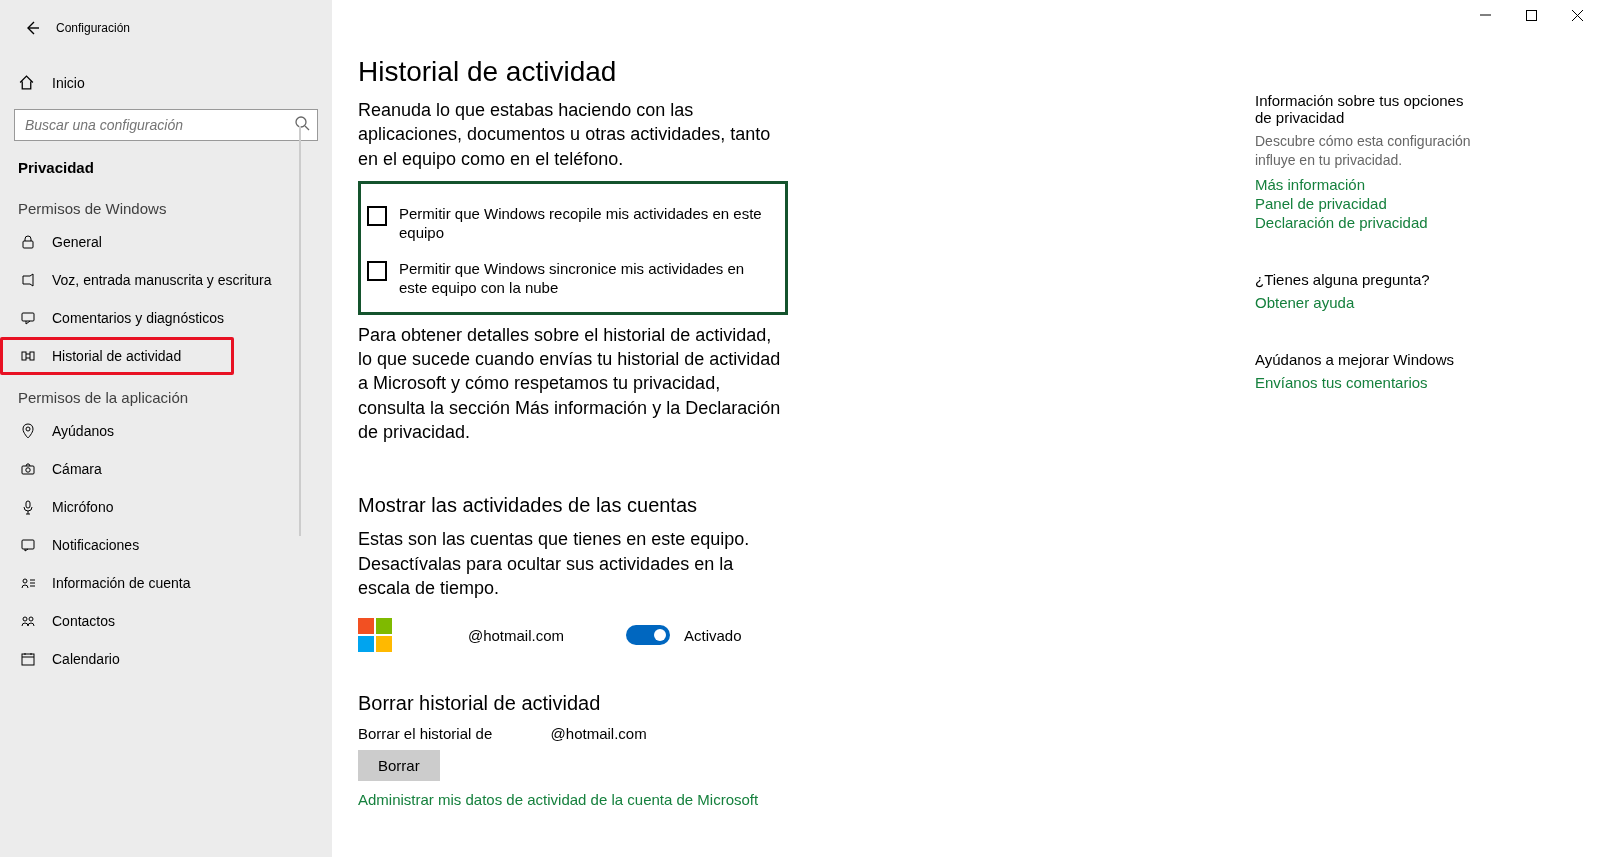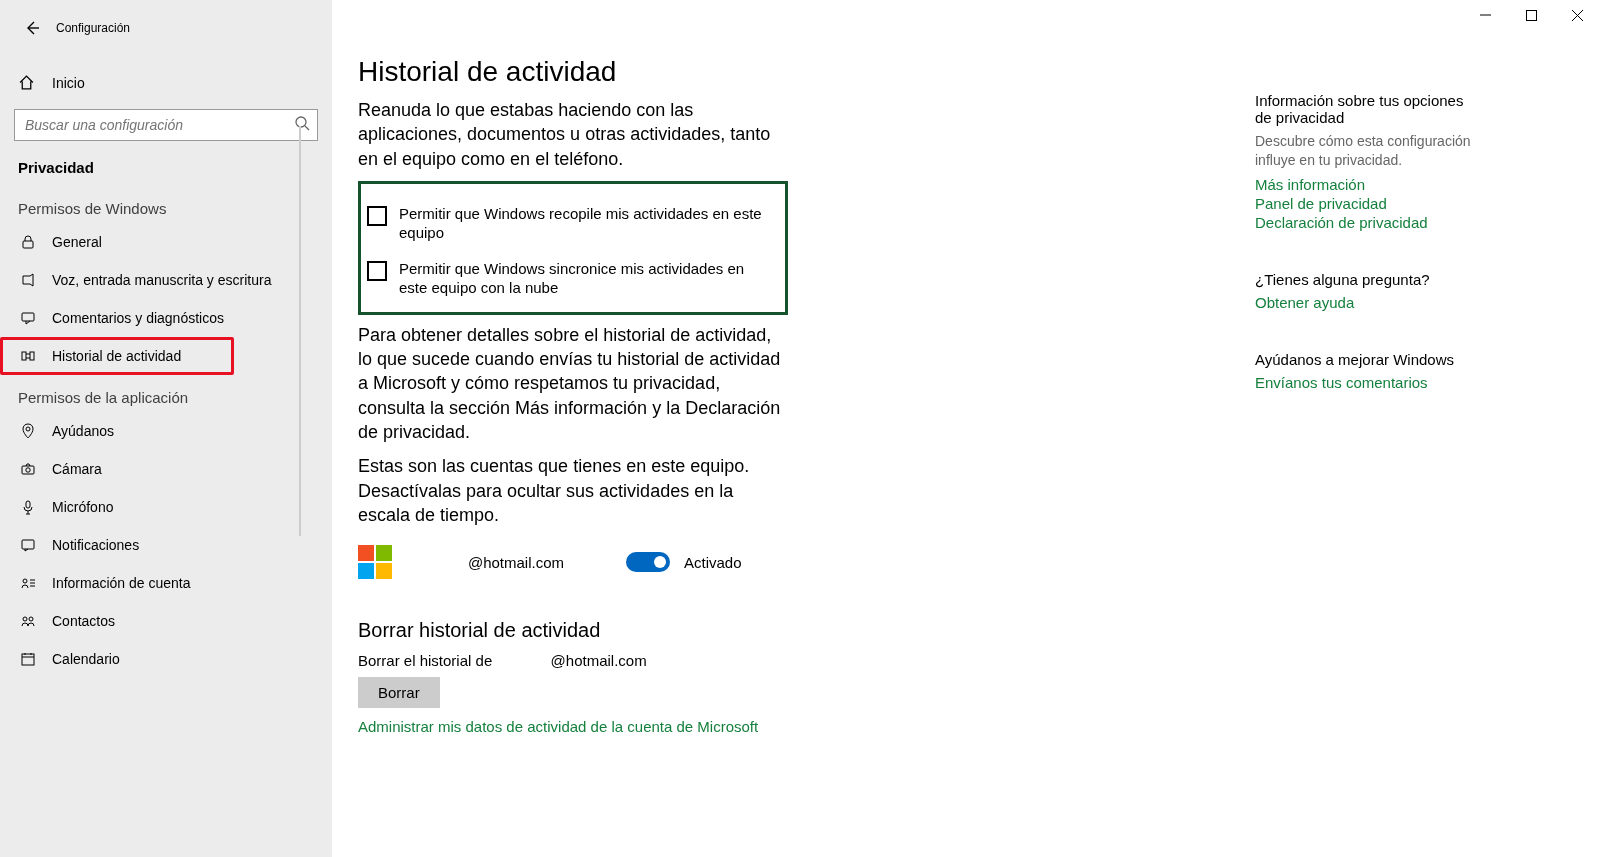--- a/index.html
+++ b/index.html
@@ -233,20 +233,21 @@
           <span class="checkbox-label">Permitir que Windows recopile mis actividades en este equipo</span>
         </div>
         <div class="checkbox-row">
           <div class="checkbox-box"></div>
           <span class="checkbox-label">Permitir que Windows sincronice mis actividades en este equipo con la nube</span>
         </div>
       </div>
 
       <p class="desc">Para obtener detalles sobre el historial de actividad, lo que sucede cuando envías tu historial de actividad a Microsoft y cómo respetamos tu privacidad, consulta la sección Más información y la Declaración de privacidad.</p>
 
+      <h2 class="subheading">Mostrar las actividades de las cuentas</h2>
       <p class="desc">Estas son las cuentas que tienes en este equipo. Desactívalas para ocultar sus actividades en la escala de tiempo.</p>
 
       <div class="account-row">
         <div class="ms-logo">
             <div></div>
             <div></div>
             <div></div>
             <div></div>
           </div>
         <span class="account-email">@hotmail.com</span>

